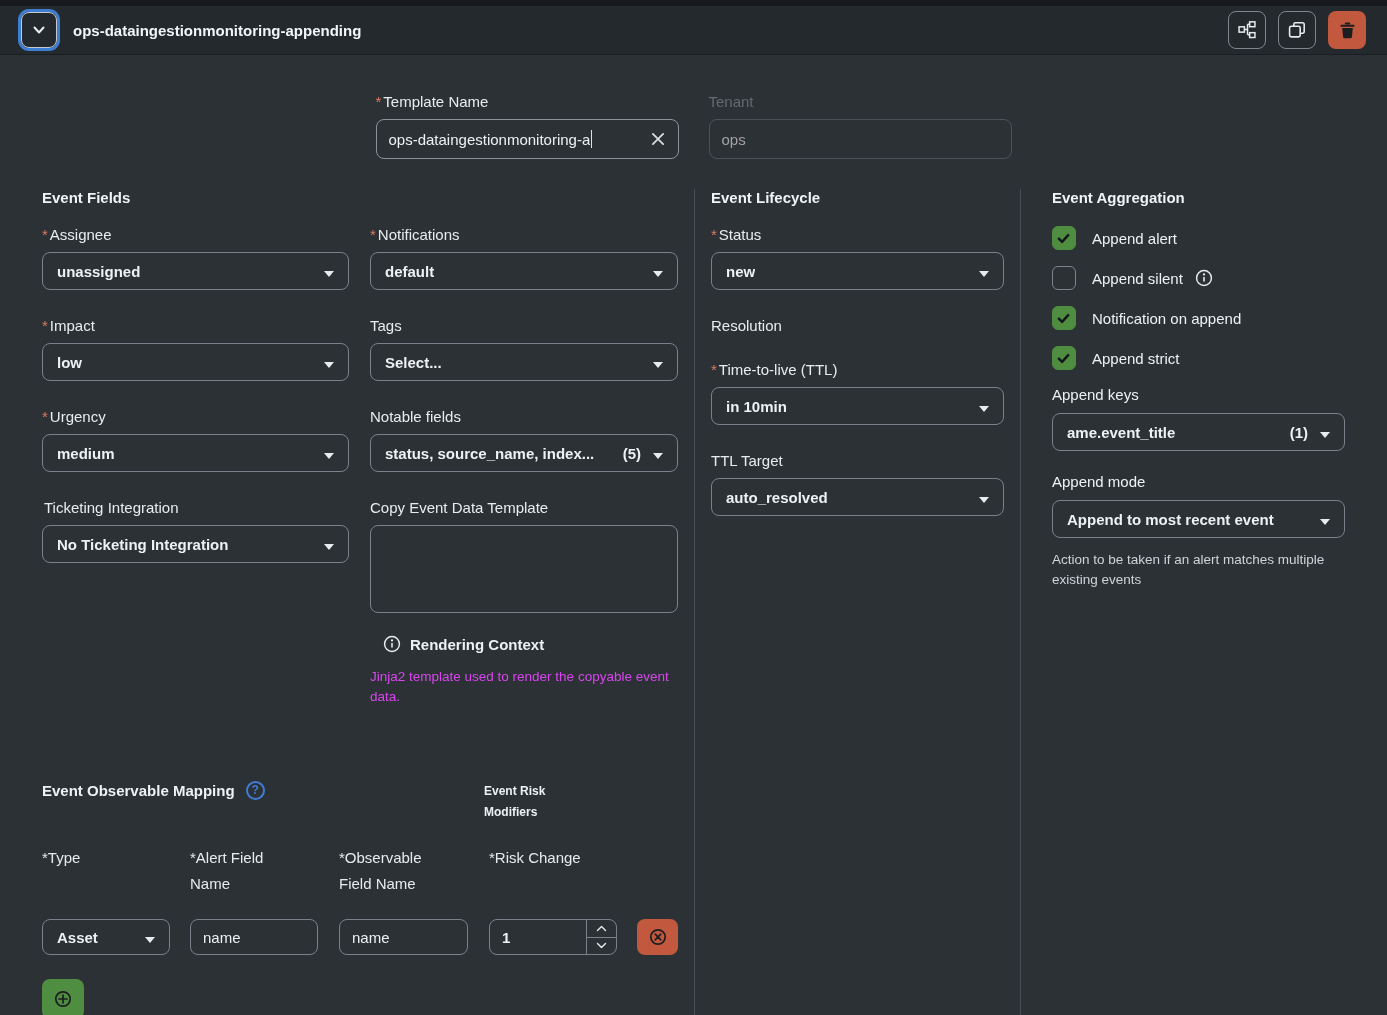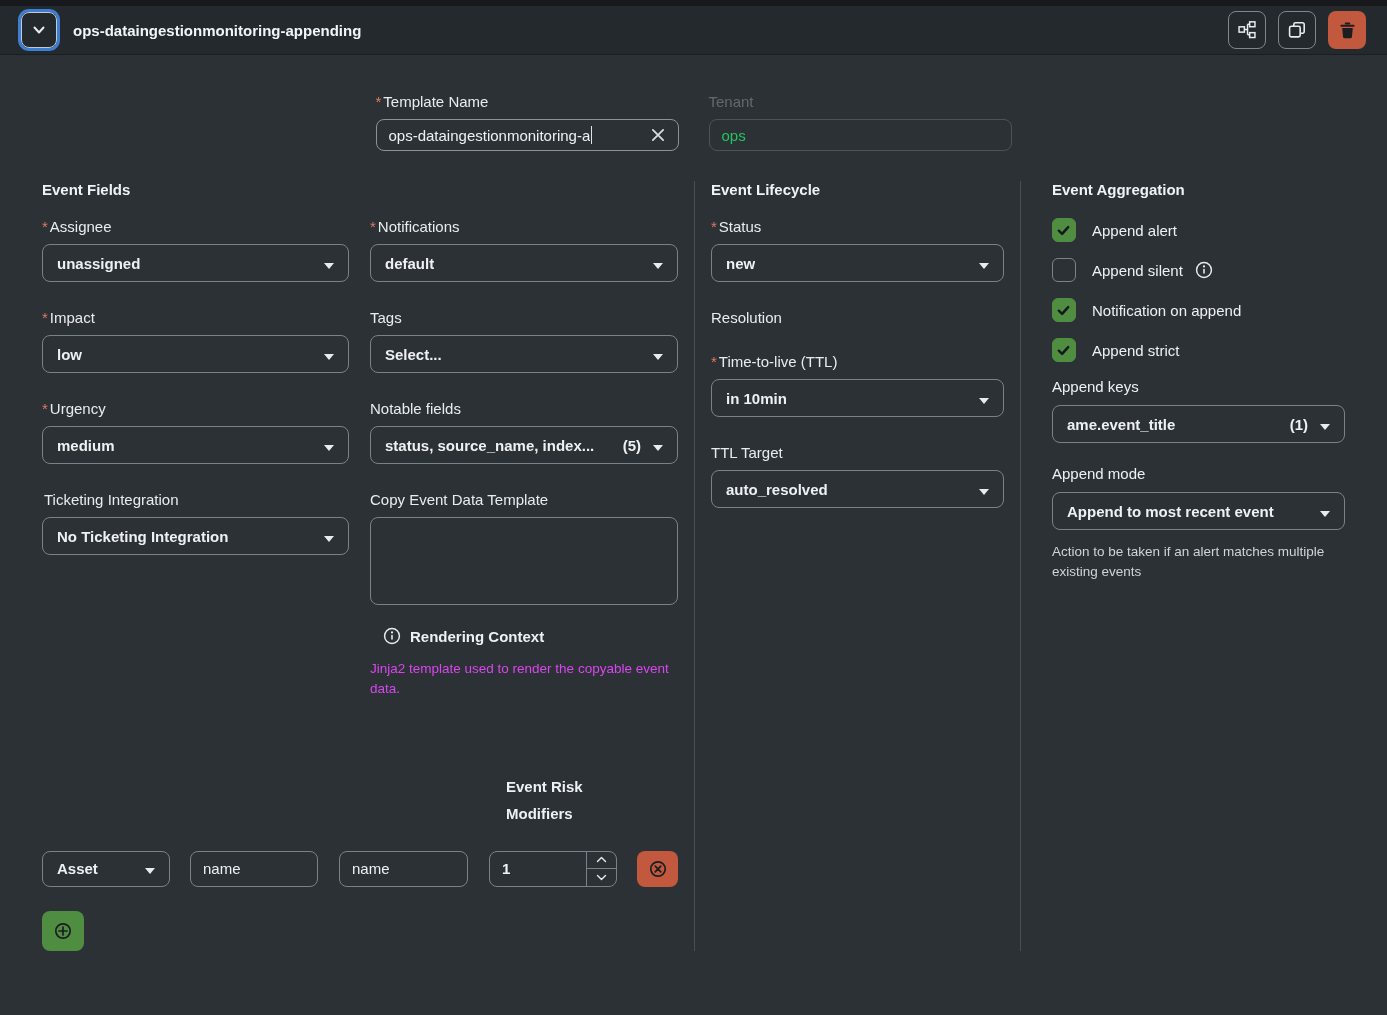--- a/index.html
+++ b/index.html
@@ -30,26 +30,26 @@
   .hdr-btn.danger { background:#c2593e; border:none; }
   .main { padding:38px 42px 0 42px; }
   
   .top-row { display:flex;justify-content:center; }
   .tf { width:303px; }
   .tf + .tf { margin-left:30px; }
   .lbl { font-size:15px; margin-bottom:9px; color:#e9ecef; display:block; }
   .lbl .req { color:#dd7a60; margin-right:2px; }
   .lbl.muted { color:#62696f; }
   .inp {
-    height:32px; border:1px solid #8b9298; border-radius:8px;
+    height:40px; border:1px solid #8b9298; border-radius:8px;
     display:flex; align-items:center; padding:0 12px 0 12px; background:transparent;
   }
   .inp.dim { border-color:#4b535a; }
   .inp .val { font-weight:bold; font-size:15px; white-space:nowrap; overflow:hidden; }
-  .inp .ph { color:#22c55e; font-size:15px; }
+  .inp .ph { color:#a3a3a3; font-size:15px; }
   .caret-bar { display:inline-block; width:1px; height:18px; background:#dfe3e6; margin-left:1px; vertical-align:middle; }
   .clear-x { margin-left:auto; display:flex; align-items:center; cursor:pointer; padding-left:8px; }
   
   .cols { display:flex; align-items:stretch; margin-top:30px; }
   .left-region { width:636px; }
   .left-cols { display:flex; }
   .c1 { width:307px; margin-right:21px; }
   .c2 { width:308px; }
   .vdiv { width:1px; background:#474e55; margin:0 16px; }
   .c3 { width:302px; }
@@ -83,21 +83,21 @@
   
   .obs { margin-top:46px; }
   .obs-head { position:relative; height:56px; }
   .obs-title-row { display:flex; align-items:center; gap:11px; }
   .obs-title { font-weight:bold; font-size:15px; }
   .help-circle {
     width:19px; height:19px; border:2px solid #3f7cd6; border-radius:50%;
     color:#3f7cd6; font-size:12px; font-weight:bold;
     display:flex; align-items:center; justify-content:center; cursor:pointer;
   }
-  .risk-title { position:absolute; left:464px; top:0; width:110px; font-weight:bold; font-size:15px; line-height:1.8; }
+  .risk-title { position:absolute; left:442px; top:0; width:110px; font-weight:bold; font-size:12px; line-height:1.8; }
   .obs-cols { display:flex; margin-top:8px; }
   .oc { flex:none; }
   .oc-1 { width:128px; margin-right:20px; }
   .oc-2 { width:128px; margin-right:21px; }
   .oc-3 { width:129px; margin-right:21px; }
   .oc-4 { width:128px; margin-right:20px; }
   .oc-hdr { font-size:15px; color:#e8ebee; line-height:1.75; width:105px; }
   .obs-inputs { display:flex; margin-top:22px; align-items:center; }
   .sel.sm, .inp.sm { height:36px; }
   .num-field { height:36px; border:1px solid #79828a; border-radius:8px; display:flex; overflow:hidden; }
@@ -252,23 +252,41 @@
               </svg>
               <span class="rc-lbl">Rendering Context</span>
             </div>
             <div class="rc-desc">Jinja2 template used to render the copyable event data.</div>
           </div>
         </div>
       </div>
 
       <div class="obs">
         <div class="obs-head">
+          <div class="obs-title-row">
+            <span class="obs-title">Event Observable Mapping</span>
+            <span class="help-circle">?</span>
+          </div>
           <div class="risk-title">Event Risk Modifiers</div>
         </div>
 
+        <div class="obs-cols">
+          <div class="oc oc-1">
+              <div class="oc-hdr">*Type</div>
+            </div>
+          <div class="oc oc-2">
+              <div class="oc-hdr">*Alert Field Name</div>
+            </div>
+          <div class="oc oc-3">
+              <div class="oc-hdr">*Observable Field Name</div>
+            </div>
+          <div class="oc oc-4">
+              <div class="oc-hdr" style="width:128px;">*Risk Change</div>
+            </div>
+        </div>
 
         <div class="obs-inputs">
           <div class="oc oc-1">
             <div class="sel sm">
               <span class="val">Asset</span>
               <span class="car auto"><span class="tri"></span></span>
             </div>
           </div>
           <div class="oc oc-2">
             <div class="inp sm" style="border-color:#79828a;border-radius:8px;">

